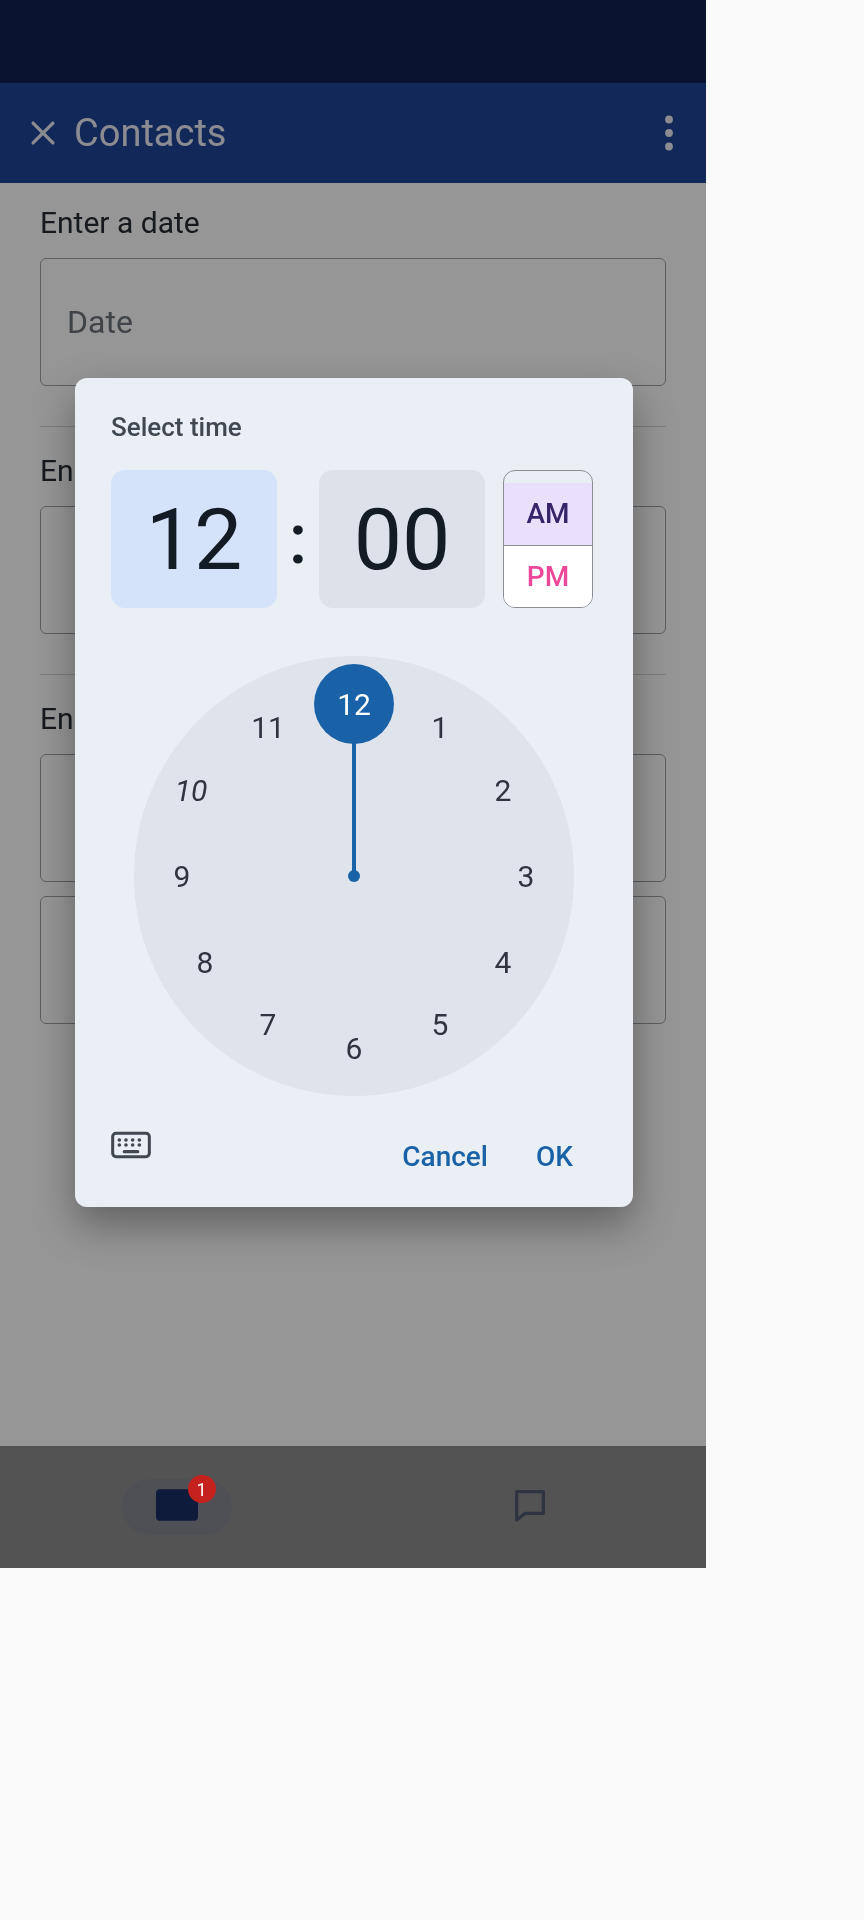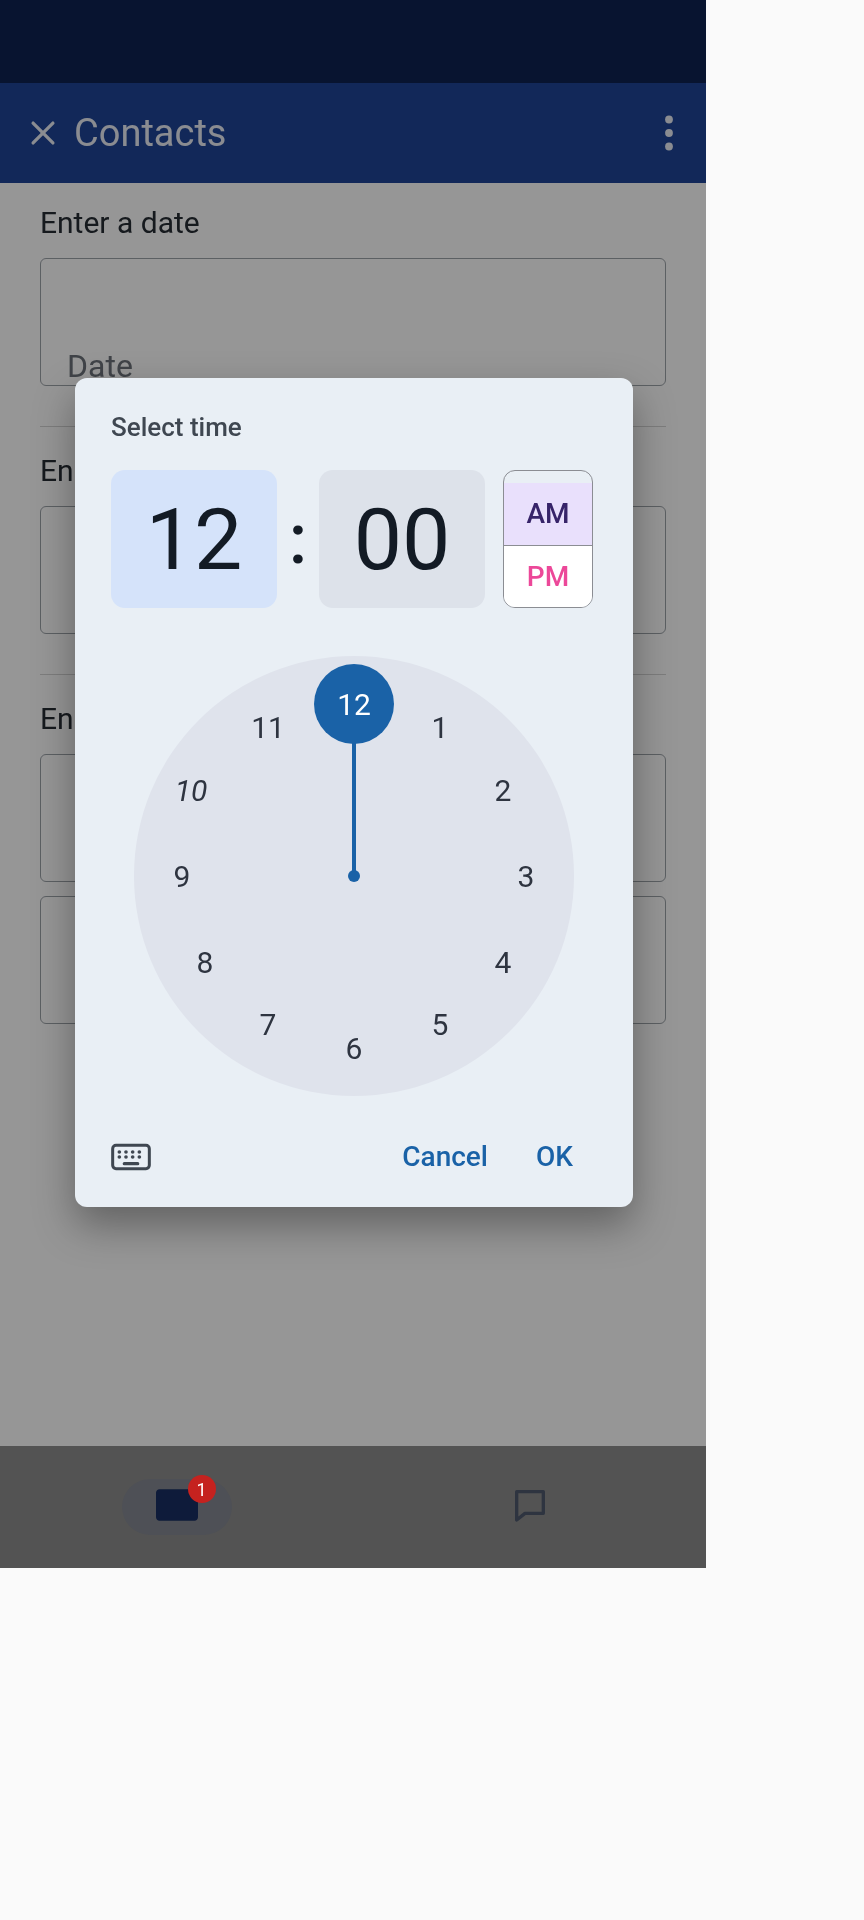--- a/index.html
+++ b/index.html
@@ -75,21 +75,21 @@
   .label {
     font-size: 30px;
     color: #262c33;
     margin-bottom: 18px;
   }
   .field {
     height: 128px;
     border: 1.5px solid var(--border-grey);
     border-radius: 6px;
     display: flex;
-    align-items: flex-end;
+    align-items: center;
     padding: 0 26px;
     font-size: 32px;
     color: #6b7178;
     background: #fafafa;
     margin-bottom: 14px;
   }
   .field + .field { margin-top: 0; }
 
   
   .scrim {
@@ -219,21 +219,21 @@
     border-radius: 50%;
   }
   .clock-num.selected {
     background: var(--blue-accent);
     color: #fff;
   }
 
   
   .actions {
     display:flex;
-    align-items:center;
+    align-items:flex-start;
   }
   .keyboard-icon svg { display:block; }
   .spacer { flex:1; }
   .btn {
     font-size: 28px;
     font-weight: 500;
     color: var(--blue-accent);
     padding: 10px 24px;
     cursor: pointer;
   }

